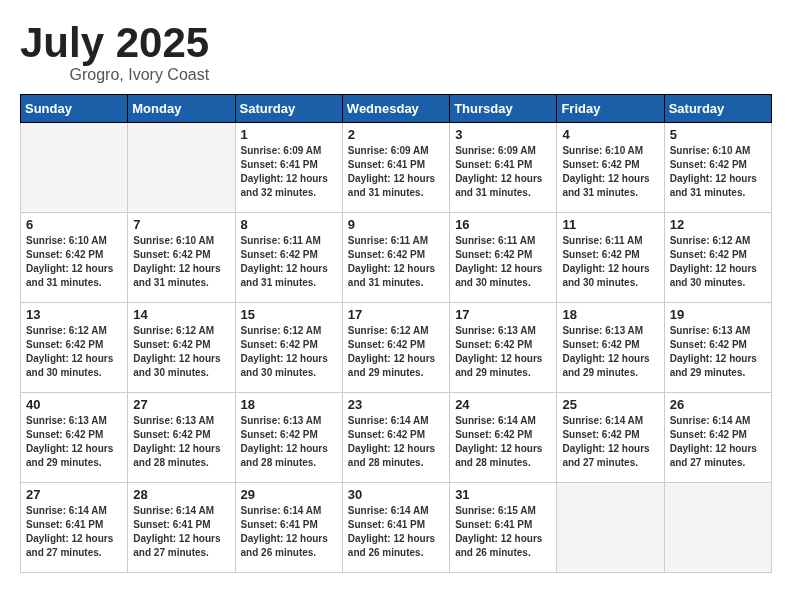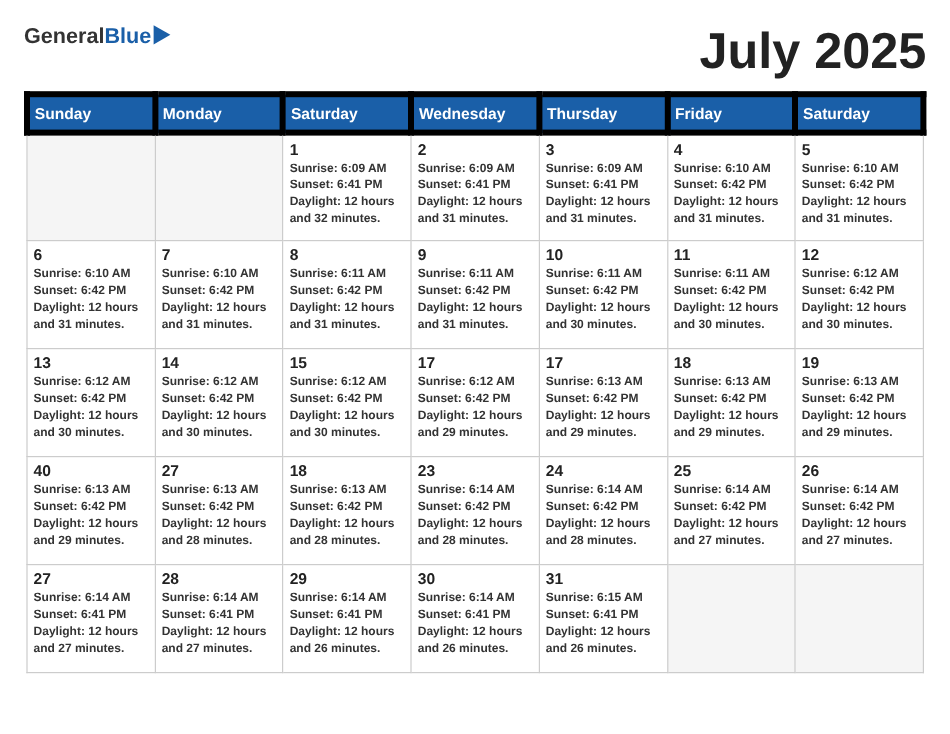--- a/index.html
+++ b/index.html
@@ -62,21 +62,21 @@
       border-collapse: collapse;
       table-layout: fixed;
     }
     th {
       background-color: #1a5fa8;
       color: #fff;
       font-size: 13px;
       font-weight: bold;
       padding: 6px 4px;
       text-align: left;
-      border: 5px solid #000000;
+      border: 1px solid #000000;
     }
     td {
       border: 1px solid #ccc;
       vertical-align: top;
       padding: 4px 5px;
       height: 90px;
       font-size: 10.5px;
       color: #333;
       background: #fff;
     }
@@ -94,29 +94,23 @@
       font-size: 10px;
       color: #333;
       line-height: 1.4;
       font-weight: bold;
     }
   </style>
 </head>
 <body>
 
 <div class="header">
-  <div class="logo">
-    <div class="logo-text">
-      <span class="logo-general">General</span>
-      <span class="logo-blue">Blue</span>
-      <div class="logo-arrow"></div>
-    </div>
-  </div>
   <div class="title-block">
     <div class="month-title">July 2025</div>
+    <div class="location">Grogro, Ivory Coast</div>
   </div>
 </div>
 
 <table>
   <thead>
     <tr>
     <th>Sunday</th>
         <th>Monday</th>
         <th>Saturday</th>
         <th>Wednesday</th>
@@ -161,21 +155,21 @@
         </td>
         <td>
           <span class="day-number">8</span>
           <div class="day-info">Sunrise: 6:11 AM<br>Sunset: 6:42 PM<br>Daylight: 12 hours and 31 minutes.</div>
         </td>
         <td>
           <span class="day-number">9</span>
           <div class="day-info">Sunrise: 6:11 AM<br>Sunset: 6:42 PM<br>Daylight: 12 hours and 31 minutes.</div>
         </td>
         <td>
-          <span class="day-number">10</span>
+          <span class="day-number">16</span>
           <div class="day-info">Sunrise: 6:11 AM<br>Sunset: 6:42 PM<br>Daylight: 12 hours and 30 minutes.</div>
         </td>
         <td>
           <span class="day-number">11</span>
           <div class="day-info">Sunrise: 6:11 AM<br>Sunset: 6:42 PM<br>Daylight: 12 hours and 30 minutes.</div>
         </td>
         <td>
           <span class="day-number">12</span>
           <div class="day-info">Sunrise: 6:12 AM<br>Sunset: 6:42 PM<br>Daylight: 12 hours and 30 minutes.</div>
         </td>

